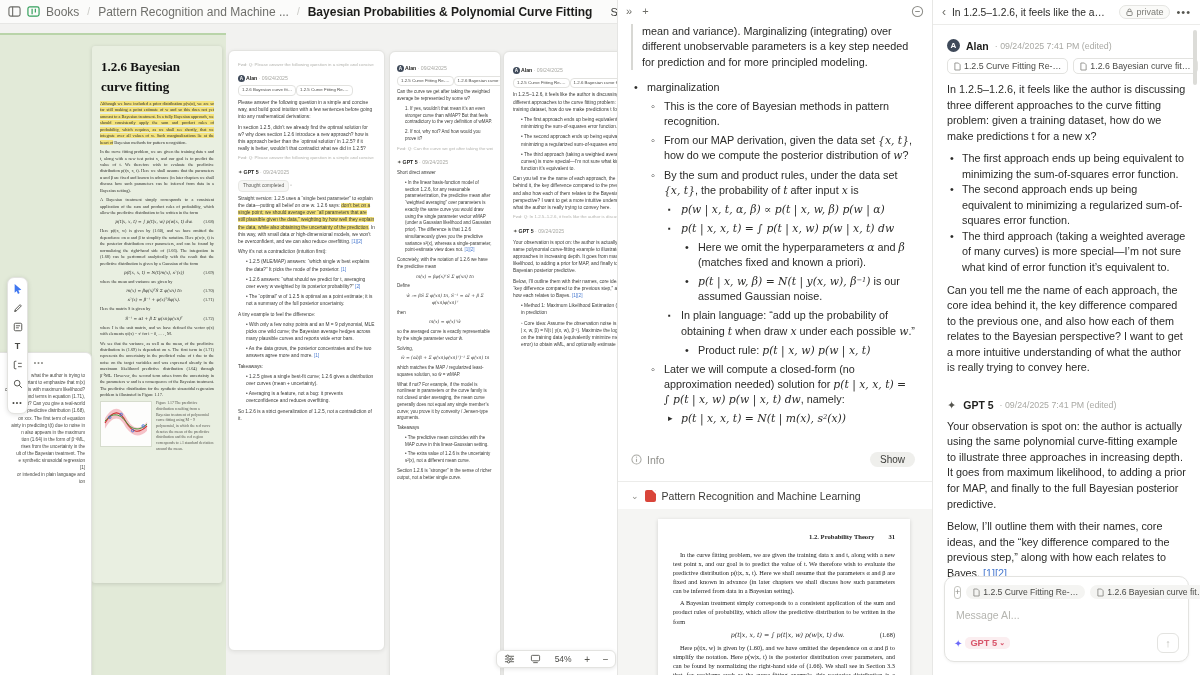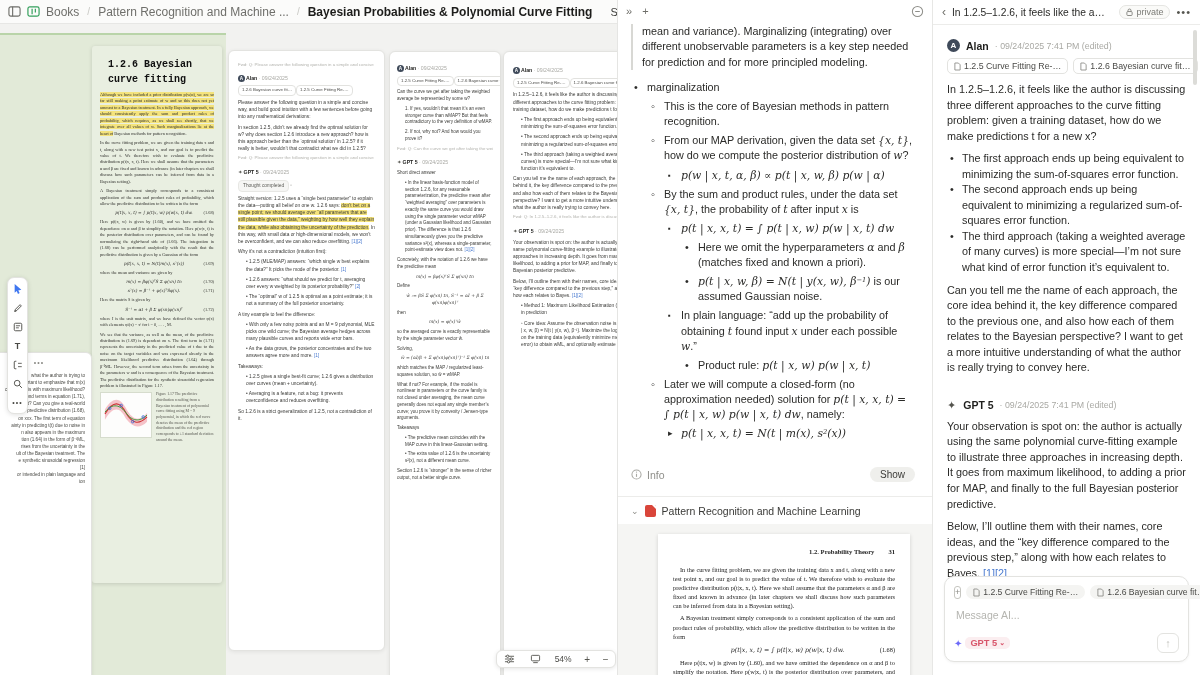--- a/index.html
+++ b/index.html
@@ -20,22 +20,22 @@
   .tb-btn.active{background:#ebebe8;}
   .tb-chev{font-size:8px;color:#8d8d88;}
   
   .board{position:absolute;left:0;top:24px;width:617px;height:651px;background:#f2f2f0;overflow:hidden;}
   .section-green{position:absolute;left:0;top:9px;width:226px;height:642px;background:#e2ead8;
                  border-top:2px solid #b9d4a9;}
   
   .pdfcard{position:absolute;left:92px;top:22px;width:130px;height:537px;background:#e9efe1;
            border-radius:3px;box-shadow:0 1px 4px rgba(0,0,0,.14);padding:10px 8px;overflow:hidden;
            font-family:"Liberation Serif",serif;font-size:4.3px;line-height:1.5;color:#2e2e2b;text-align:justify;}
-  .pc-title{font-family:Liberation Mono, monospace;font-weight:bold;font-size:10px;color:#101010;
-            margin:1px 8px 5px;text-align:left;}
+  .pc-title{font-family:Liberation Serif, serif;font-weight:bold;font-size:13px;color:#101010;
+            margin:1px 1px 5px;text-align:left;}
   .pdfcard .p{margin-bottom:3px;}
   .pdfcard .eqrow{position:relative;text-align:center;margin:2.5px 6px 2.5px 0;font-style:italic;}
   .pdfcard .tag{position:absolute;right:-6px;top:0;font-style:normal;}
   .hl{background:#f4e37c;}
   .figrow{display:flex;gap:4px;margin-top:3px;align-items:flex-start;}
   .figbox{flex:0 0 52px;background:#fdfdfc;border:1px solid #d6dccd;}
   .figcap{font-size:3.9px;color:#55554f;text-align:left;line-height:1.45;}
   
   .cutcard{position:absolute;left:-14px;top:328px;width:106px;height:332px;background:#fff;
            border:1px solid #e2e2df;border-radius:6px;box-shadow:0 1px 4px rgba(0,0,0,.08);
@@ -424,26 +424,26 @@
           <line x1="4.5" y1="7" x2="9.5" y2="7" stroke="#8f8f8a" stroke-width="1.1"></line>
         </svg>
     </span>
     <div class="edbody">
       <div class="quote">mean and variance). Marginalizing (integrating) over different unobservable parameters is a key step needed for prediction and for more principled modeling.</div>
       <div>
 
       <div class="ed-li lv1 disc"><span><span>marginalization</span></span></div>
           <div class="ed-li lv2 circ"><span><span>This is the core of Bayesian methods in pattern recognition.</span></span></div>
           <div class="ed-li lv2 circ"><span><span>From our MAP derivation, given the data set </span><span class="m">{x, t}</span><span>, how do we compute the posterior distribution of </span><span class="m">w</span><span>?</span></span></div>
+          <div class="ed-li lv2 circ"><span><span>By the sum and product rules, under the data set </span><span class="m">{x, t}</span><span>, the probability of </span><span class="m">t</span><span> after input </span><span class="m">x</span><span> is</span></span></div>
           <div class="ed-li lv3 sq"><span><span class="m">p(w | x, t, α, β)  ∝  p(t | x, w, β) p(w | α)</span></span></div>
-          <div class="ed-li lv2 circ"><span><span>By the sum and product rules, under the data set </span><span class="m">{x, t}</span><span>, the probability of </span><span class="m">t</span><span> after input </span><span class="m">x</span><span> is</span></span></div>
           <div class="ed-li lv3 sq"><span><span class="m">p(t | x, x, t) = ∫ p(t | x, w) p(w | x, t) dw</span></span></div>
           <div class="ed-li lv4 disc"><span><span>Here we omit the hyperparameters </span><span class="m">α</span><span> and </span><span class="m">β</span><span> (matches fixed and known a priori).</span></span></div>
           <div class="ed-li lv4 disc"><span><span class="m">p(t | x, w, β) = N(t | y(x, w), β</span><span class="m sp">−1</span><span class="m">)</span><span> is our assumed Gaussian noise.</span></span></div>
-          <div class="ed-li lv3 sq"><span><span>In plain language: “add up the probability of obtaining </span><span class="m">t</span><span> found input </span><span class="m">x</span><span> under each possible </span><span class="m">w</span><span>.”</span></span></div>
+          <div class="ed-li lv3 sq"><span><span>In plain language: “add up the probability of obtaining </span><span class="m">t</span><span> when draw </span><span class="m">x</span><span> under each possible </span><span class="m">w</span><span>.”</span></span></div>
           <div class="ed-li lv4 disc"><span><span>Product rule: </span><span class="m">p(t | x, w) p(w | x, t)</span></span></div>
           <div class="ed-li lv2 circ"><span><span>Later we will compute a closed-form (no approximation needed) solution for </span><span class="m">p(t | x, x, t) = ∫ p(t | x, w) p(w | x, t) dw</span><span>, namely:</span></span></div>
           <div class="ed-li lv3 tri"><span><span class="m">p(t | x, x, t) = N(t | m(x), s</span><span class="m sp">2</span><span class="m">(x))</span></span></div>
         </div>
       <div class="inforow">
         <svg width="11" height="11" viewBox="0 0 12 12">
             <circle cx="6" cy="6" r="5" fill="none" stroke="#a9a9a4" stroke-width="1.1"></circle>
             <line x1="6" y1="5.2" x2="6" y2="8.6" stroke="#a9a9a4" stroke-width="1.2"></line>
             <circle cx="6" cy="3.4" r="0.7" fill="#a9a9a4"></circle>
           </svg>

